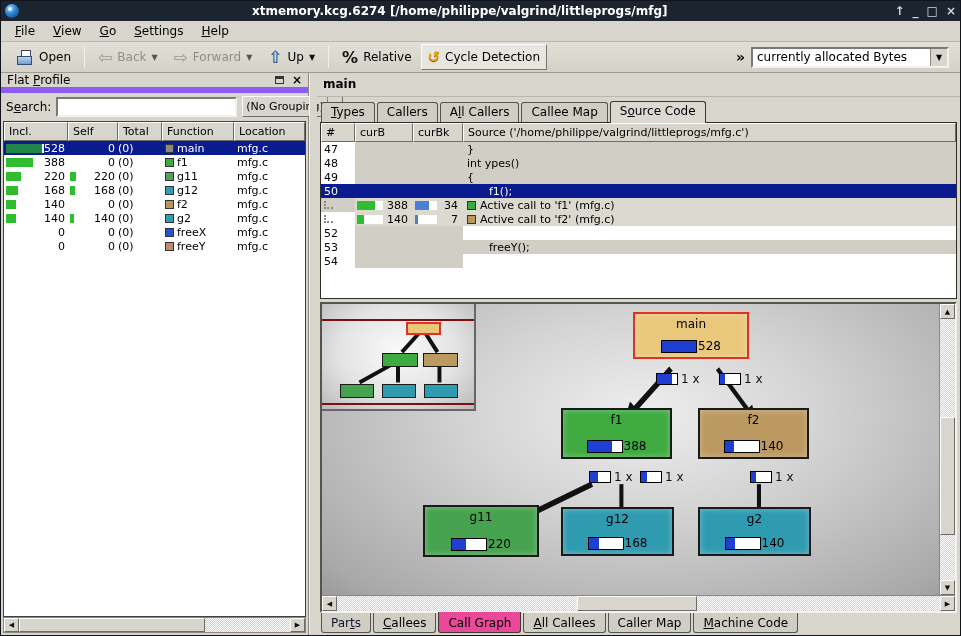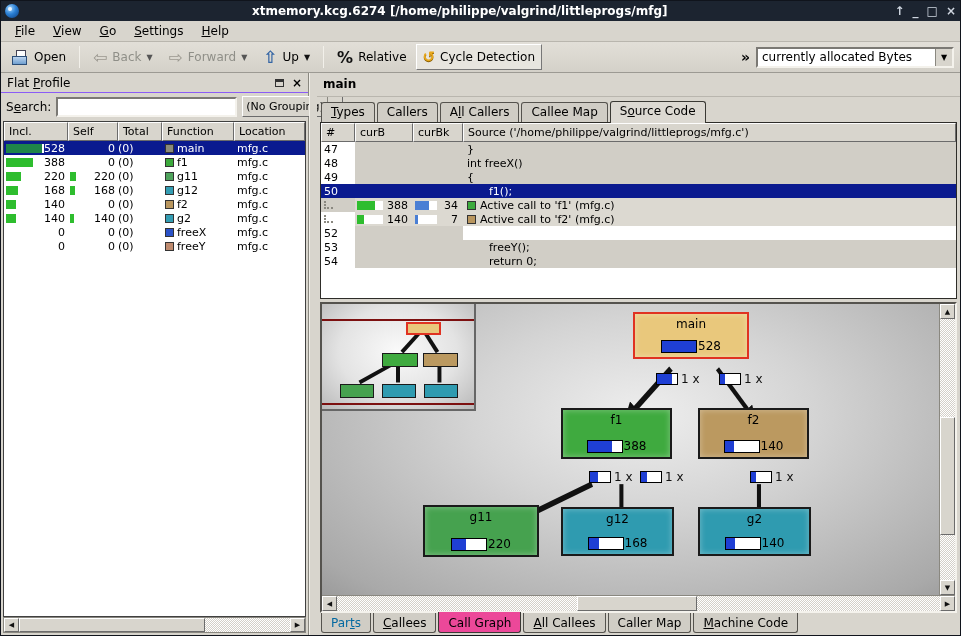--- a/index.html
+++ b/index.html
@@ -14,21 +14,21 @@
   .title-text { flex:1; text-align:center; font-weight:bold; font-size:12px; white-space:nowrap; overflow:hidden; }
   .win-btns { display:flex; gap:8px; align-items:center; font-weight:bold; color:#cfd6e0; font-size:12px; }
   .win-btn { cursor:default; line-height:14px; }
 
   
   .menubar { height:21px; display:flex; align-items:center; padding:0 6px; gap:2px; border-bottom:1px solid #b9b6ae; flex:0 0 auto; background:#d8d5cd; }
   .menu-item { padding:2px 8px; }
   u { text-decoration:underline; }
 
   
-  .toolbar { height:31px; display:flex; align-items:center; padding:0 4px; gap:2px; border-bottom:1px solid #9c9a93; background:linear-gradient(#e2dfd8,#d4d1c9); flex:0 0 auto; }
+  .toolbar { height:31px; display:flex; align-items:center; padding:0 9px; gap:2px; border-bottom:1px solid #9c9a93; background:linear-gradient(#e2dfd8,#d4d1c9); flex:0 0 auto; }
   .tbtn { display:flex; align-items:center; gap:5px; padding:3px 6px; border:1px solid transparent; white-space:nowrap; }
   .tbtn.disabled { color:#8f8f88; }
   .tbtn.toggled { background:#e7e5df; border:1px solid; border-color:#fff #777 #777 #fff; }
   .tsep { width:1px; height:22px; background:#a7a49c; border-right:1px solid #f2f0ea; margin:0 4px; }
   .arrow-glyph { font-size:17px; line-height:17px; }
   .gray-arrow { color:#9a978f; }
   .blue-arrow { color:#3465a4; font-weight:bold; }
   .chev { font-size:8px; color:#555; }
   .chev.dark { color:#111; }
   .open-icon { width:17px; height:15px; position:relative; }
@@ -38,21 +38,21 @@
   .cycle-icon { font-size:15px; font-weight:bold; color:#e8a81c; text-shadow:0 1px 0 #8a5e00; }
   .overflow { margin-left:auto; font-size:14px; font-weight:bold; padding:0 4px; }
   .combo { width:198px; height:21px; background:#fff; border:2px solid; border-color:#7b7974 #f4f2ec #f4f2ec #7b7974; display:flex; align-items:center; margin-right:2px; }
   .combo .val { flex:1; padding:0 4px; white-space:nowrap; overflow:hidden; }
   .combo .btn { width:17px; height:100%; background:#d8d5cd; border-left:1px solid #8a8880; display:flex; align-items:center; justify-content:center; font-size:8px; }
 
   
   .main { flex:1; display:flex; min-height:0; }
   
   .left-panel { width:308px; display:flex; flex-direction:column; border-right:1px solid #8a8880; min-height:0; }
-  .dock-header { height:20px; display:flex; align-items:center; padding:0 6px; border-bottom:1px solid #8b5cf6; }
+  .dock-header { height:20px; display:flex; align-items:center; padding:0 6px; border-bottom:6px solid #8b5cf6; }
   .dock-header .spacer { flex:1; }
   .float-icon { width:9px; height:8px; border:1px solid #333; border-top:3px solid #333; margin-right:8px; }
   .dock-close { font-weight:bold; font-size:12px; line-height:10px; }
   .search-row { height:27px; display:flex; align-items:center; padding:2px 5px; gap:5px; }
   .search-input { flex:1; height:20px; background:#fff; border:2px solid; border-color:#7b7974 #f4f2ec #f4f2ec #7b7974; }
   .grouping { width:110px; height:21px; background:#d8d5cd; border:1px solid; border-color:#fff #6b6b6b #6b6b6b #fff; display:flex; align-items:center; }
   .grouping .val { flex:1; padding:0 3px; white-space:nowrap; font-size:11px; }
   .grouping .btn { width:15px; height:100%; border-left:1px solid #8a8880; display:flex; align-items:center; justify-content:center; font-size:8px; background:#d8d5cd; }
 
   .flat-table { flex:1; display:flex; flex-direction:column; margin:1px 2px 0 2px; border:1px solid #404040; background:#fff; min-height:0; }
@@ -79,21 +79,21 @@
 
   
   .right-panel { flex:1; display:flex; flex-direction:column; min-width:0; }
   .fn-title { height:24px; font-weight:bold; padding:4px 6px 0 6px; border-bottom:1px solid #b9b6ae; flex:0 0 auto; }
   .tabs-row { display:flex; align-items:flex-end; padding:4px 2px 0 4px; height:25px; flex:0 0 auto; font-size:12px; }
   .tab { border:1px solid #55534e; border-bottom:none; padding:2px 9px 3px 9px; background:#d0cdc5; margin-right:2px; border-radius:3px 3px 0 0; white-space:nowrap; }
   .tab.active { background:#dcd9d2; padding-bottom:5px; font-size:12px; position:relative; top:1px; border-color:#3a3934; }
   .tabs-bottom { display:flex; align-items:flex-start; padding:0 2px 0 4px; height:22px; flex:0 0 auto; font-size:12px; }
   .tab-b { border:1px solid #55534e; border-top:none; padding:3px 9px 2px 9px; background:#d0cdc5; margin-right:2px; border-radius:0 0 3px 3px; white-space:nowrap; }
   .tab-b.active { background:#ec4899; border-color:#3a3934; position:relative; top:-1px; padding-top:4px; }
-  .tab-b.disabled { color:#0369a1; }
+  .tab-b.disabled { color:#0f172a; }
 
   
   .source-wrap { height:177px; margin:0 3px; border:1px solid #2e2d29; background:#fff; display:flex; flex-direction:column; flex:0 0 auto; }
   .src-header { display:flex; flex:0 0 19px; font-size:11px; }
   .src-header .hcell { background:#d8d5cd; border:1px solid; border-color:#fdfdfd #6b6b6b #6b6b6b #fdfdfd; padding:2px 4px; white-space:nowrap; overflow:hidden; }
   .src-body { flex:1; overflow:hidden; font-size:11px; }
   .src-row { display:flex; height:14px; align-items:center; }
   .s-num { width:34px; background:#fff; height:100%; display:flex; align-items:center; padding-left:3px; flex:0 0 auto; }
   .s-curb { width:58px; height:100%; display:flex; align-items:center; padding:0 2px; flex:0 0 auto; }
   .s-curbk { width:50px; height:100%; display:flex; align-items:center; padding:0 2px; flex:0 0 auto; }
@@ -402,21 +402,21 @@
           <div class="src-row bg-gray">
             <span class="s-num">47</span>
               <span class="s-curb"></span>
               <span class="s-curbk"></span>
             <span class="s-src">}</span>
           </div>
           <div class="src-row bg-gray">
             <span class="s-num">48</span>
               <span class="s-curb"></span>
               <span class="s-curbk"></span>
-            <span class="s-src">int freeX()</span>
+            <span class="s-src">int ypes()</span>
           </div>
           <div class="src-row bg-gray">
             <span class="s-num">49</span>
               <span class="s-curb"></span>
               <span class="s-curbk"></span>
             <span class="s-src">{</span>
           </div>
           <div class="src-row sel">
             <span class="s-num">50</span>
               <span class="s-curb"></span>
@@ -467,21 +467,20 @@
           <div class="src-row bg-gray">
             <span class="s-num">53</span>
               <span class="s-curb"></span>
               <span class="s-curbk"></span>
             <span class="s-src ind1">freeY();</span>
           </div>
           <div class="src-row bg-gray">
             <span class="s-num">54</span>
               <span class="s-curb"></span>
               <span class="s-curbk"></span>
-            <span class="s-src ind1">return 0;</span>
           </div>
         </div>
       </div>
 
       <div class="graph-outer">
         <div class="graph-row">
           <div class="graph-viewport">
 
             <svg class="edges-svg" viewBox="0 0 610 252" preserveAspectRatio="none">
               <defs>

